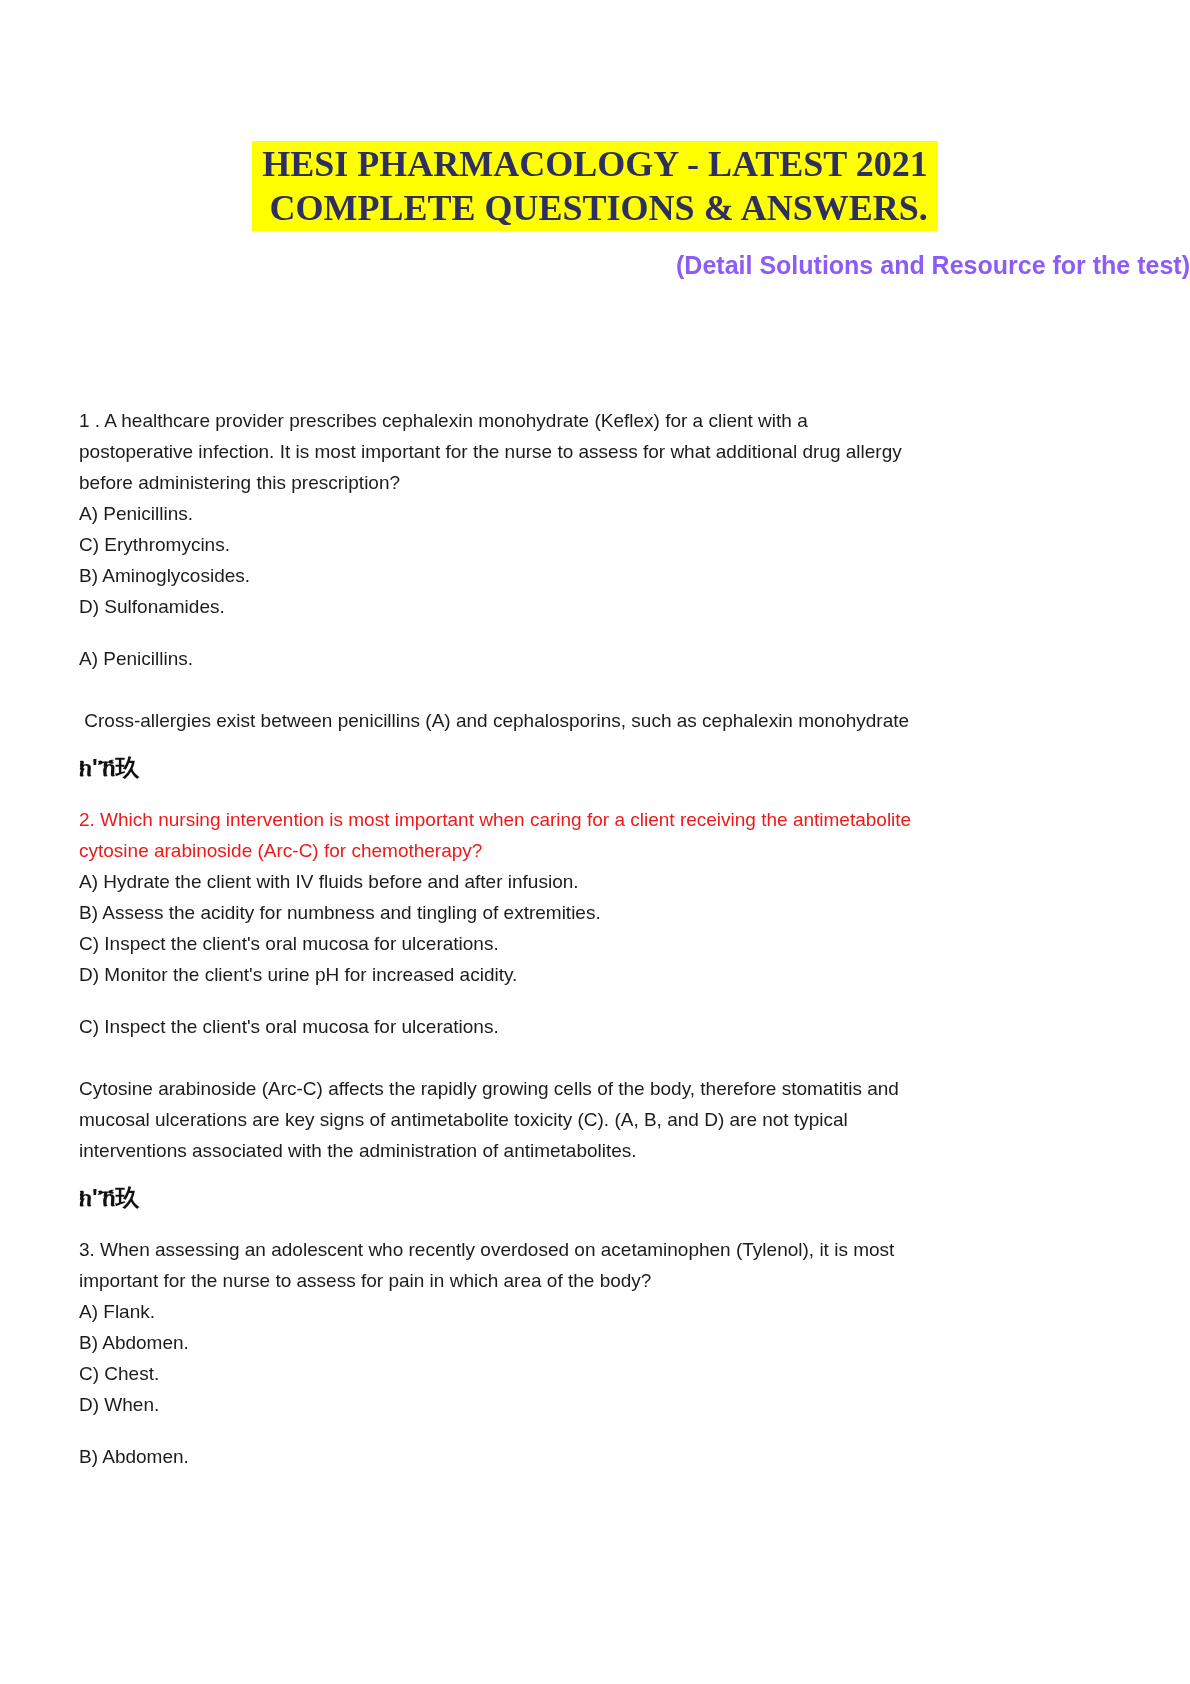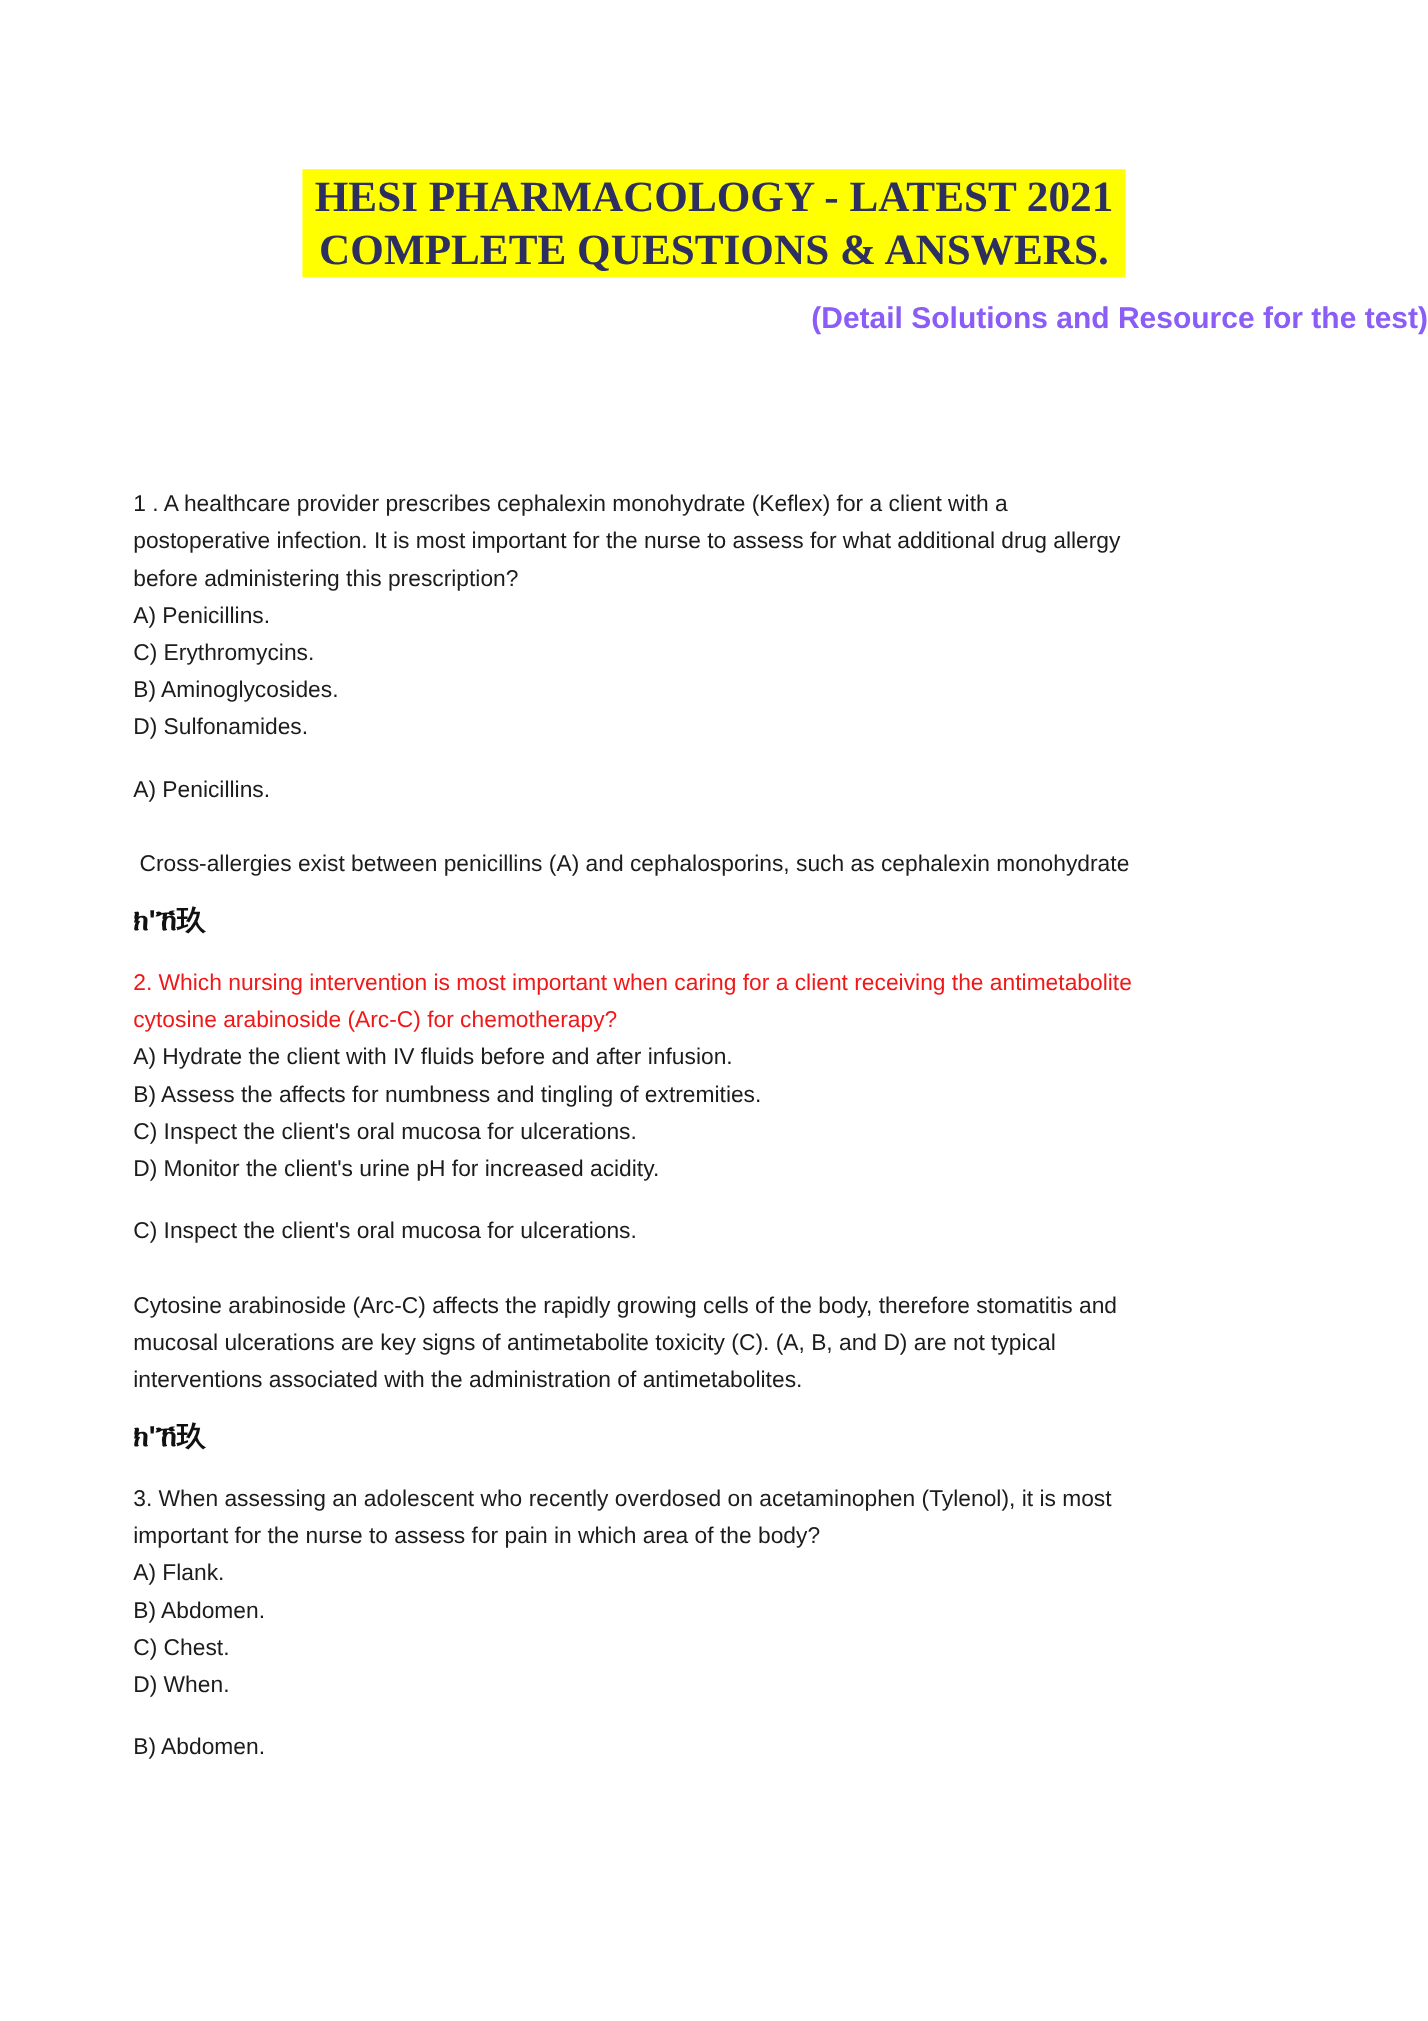--- a/index.html
+++ b/index.html
@@ -24,32 +24,33 @@
     background: #ffff00;
     padding: 1px 10px;
   }
   .title-line {
     font-family: "Liberation Serif", serif;
     font-weight: bold;
     font-size: 36px;
     line-height: 44px;
     color: #2d2f60;
     white-space: pre;
+    text-align: right;
   }
   .subtitle {
     font-size: 25px;
     line-height: 32px;
     font-weight: bold;
     color: #8b5cf6;
     margin-top: 18px;
     white-space: pre;
     text-align: right;
   }
   .content {
-    margin: 124px 0 0 111px;
+    margin: 124px 0 0 79px;
     width: 960px;
     font-size: 19px;
   }
   .line {
     line-height: 31px;
     white-space: pre;
   }
   .red .line, .line.red {
     color: #f01818;
   }
@@ -103,21 +104,21 @@
         <div class="line"> Cross-allergies exist between penicillins (A) and cephalosporins, such as cephalexin monohydrate</div>
       </div>
       <div class="glyph-divider">ክ'ኸ玖</div>
     </section>
 
     <section class="question-block">
       <div>
         <div class="line red">2. Which nursing intervention is most important when caring for a client receiving the antimetabolite</div>
         <div class="line red">cytosine arabinoside (Arc-C) for chemotherapy?</div>
         <div class="line">A) Hydrate the client with IV fluids before and after infusion.</div>
-        <div class="line">B) Assess the affects for numbness and tingling of extremities.</div>
+        <div class="line">B) Assess the acidity for numbness and tingling of extremities.</div>
         <div class="line">C) Inspect the client's oral mucosa for ulcerations.</div>
         <div class="line">D) Monitor the client's urine pH for increased acidity.</div>
       </div>
       <div class="line answer">C) Inspect the client's oral mucosa for ulcerations.</div>
       <div class="explanation">
         <div class="line">Cytosine arabinoside (Arc-C) affects the rapidly growing cells of the body, therefore stomatitis and</div>
         <div class="line">mucosal ulcerations are key signs of antimetabolite toxicity (C). (A, B, and D) are not typical</div>
         <div class="line">interventions associated with the administration of antimetabolites.</div>
       </div>
       <div class="glyph-divider">ክ'ኸ玖</div>

